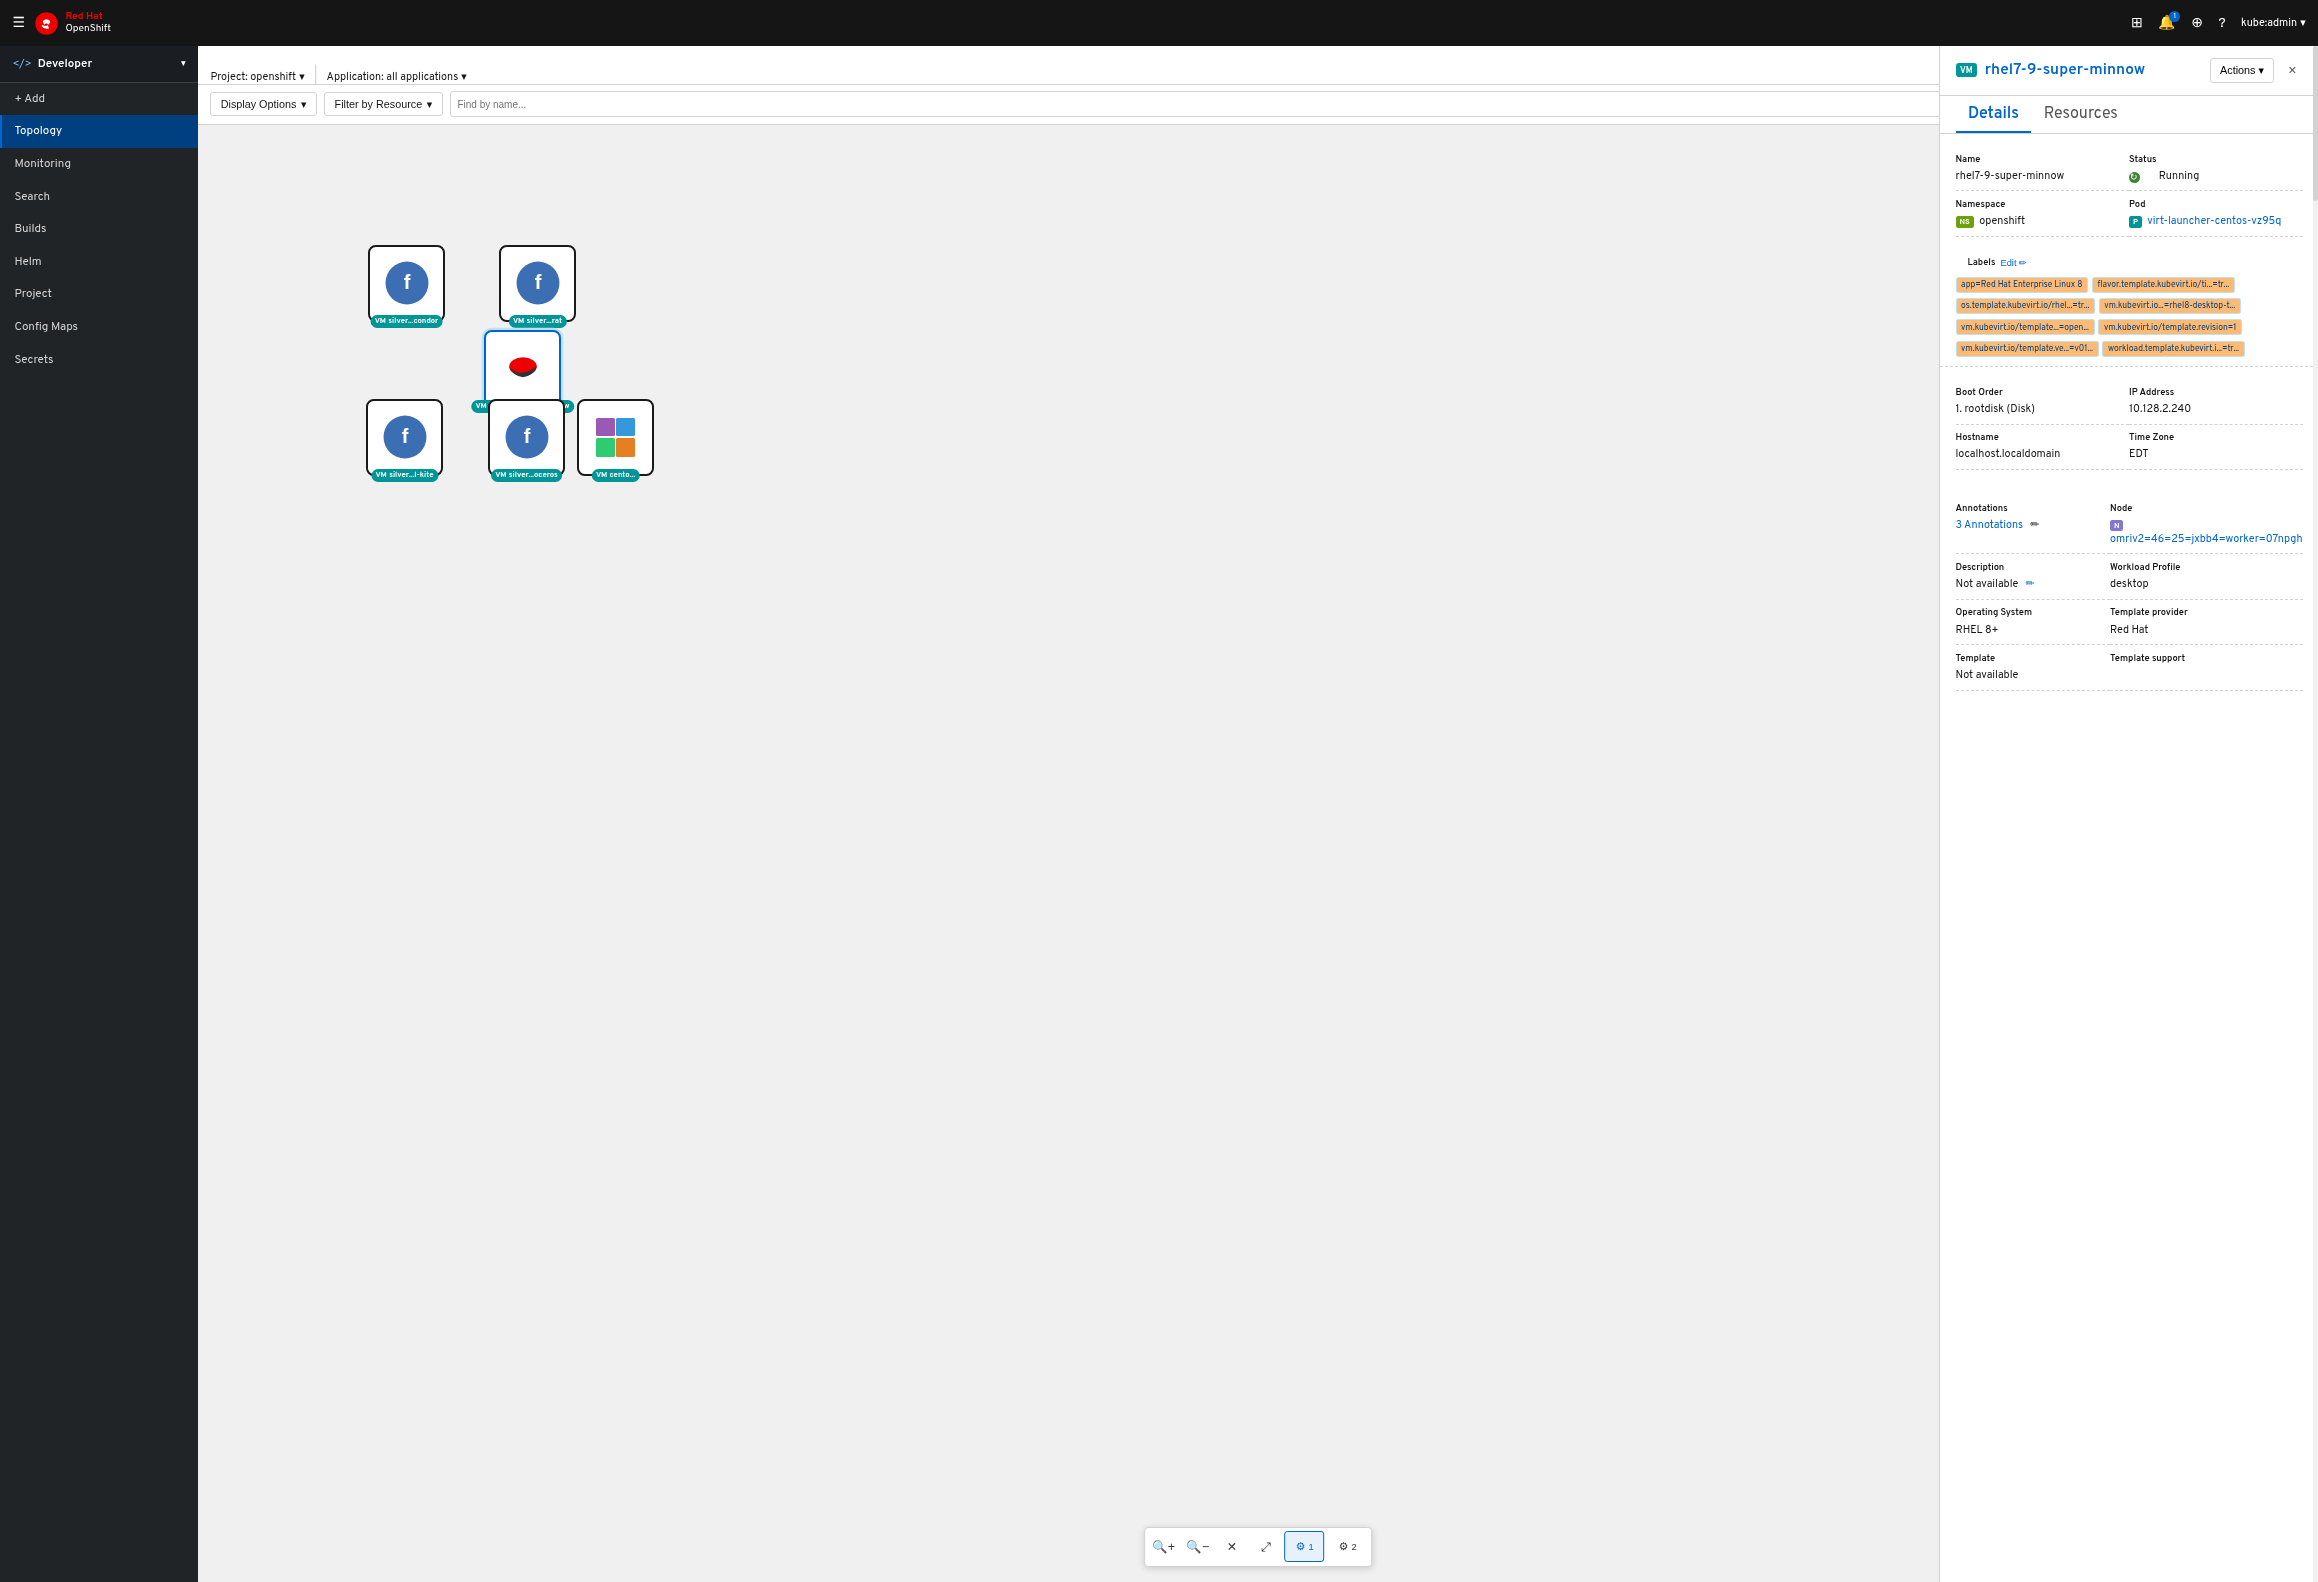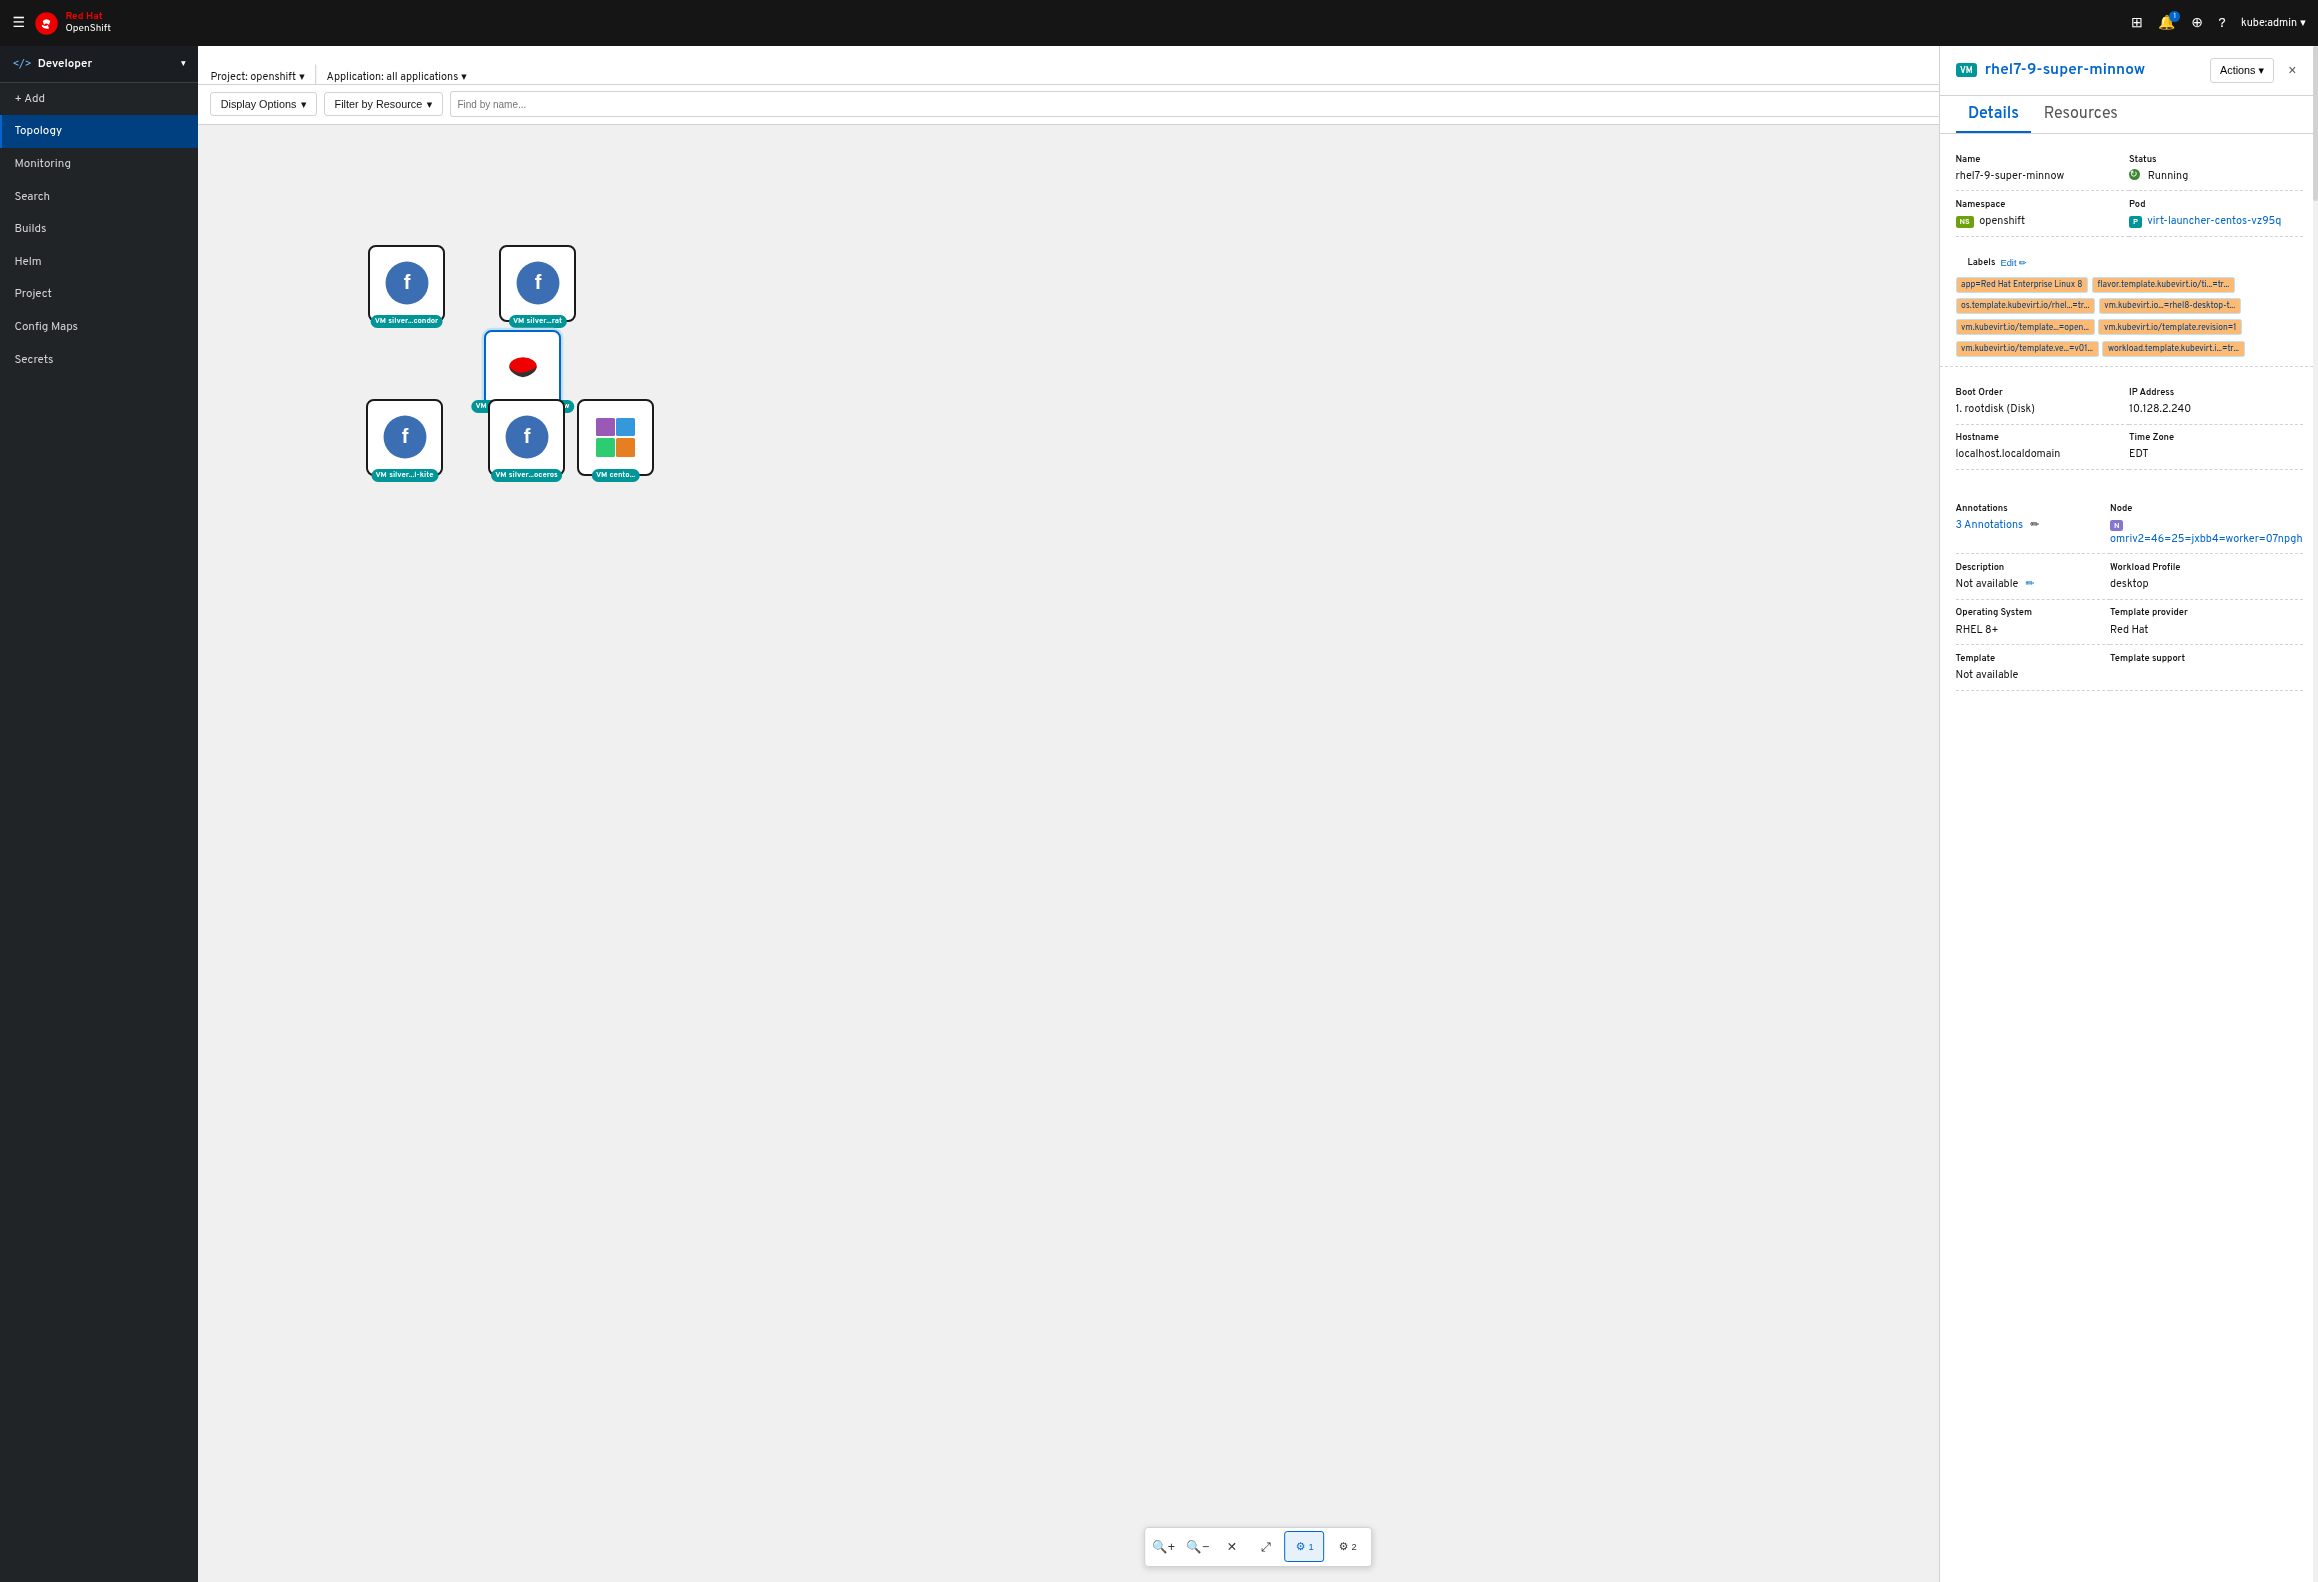--- a/index.html
+++ b/index.html
@@ -286,21 +286,21 @@
       font-weight: 600;
       color: #151515;
       margin-bottom: 3.1px;
     }
     .detail-value {
       font-size: 10.8px;
       color: #151515;
     }
     .detail-value.link { color: #06c; cursor: pointer; }
     .status-running {
-      display: flex; align-items: flex-start; gap: 8px;
+      display: flex; align-items: flex-end; gap: 19px;
       font-size: 10.8px;
     }
     .status-dot {
       width: 10.8px; height: 10.8px;
       border-radius: 50%;
       background: #3e8635;
       display: inline-block;
       position: relative;
     }
     .status-dot::after {

